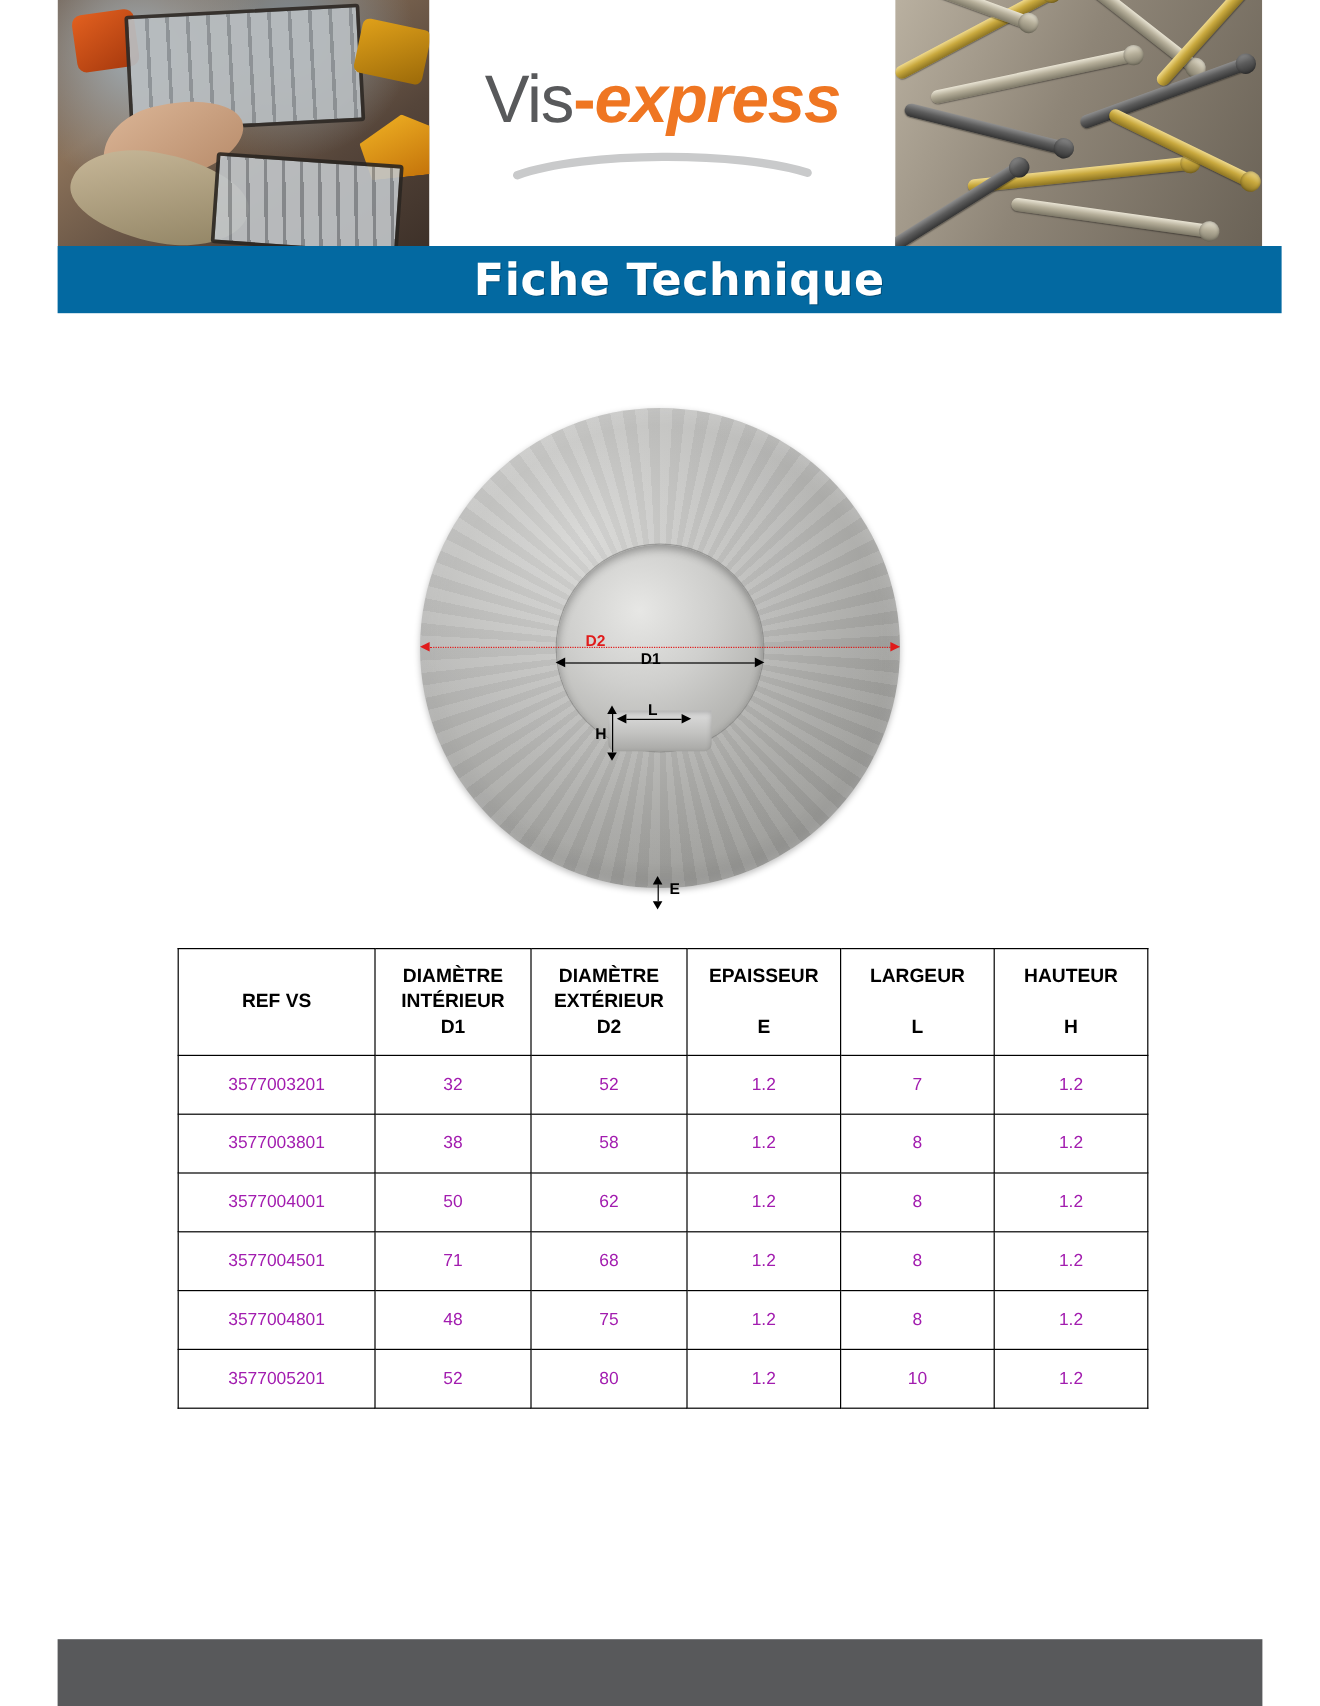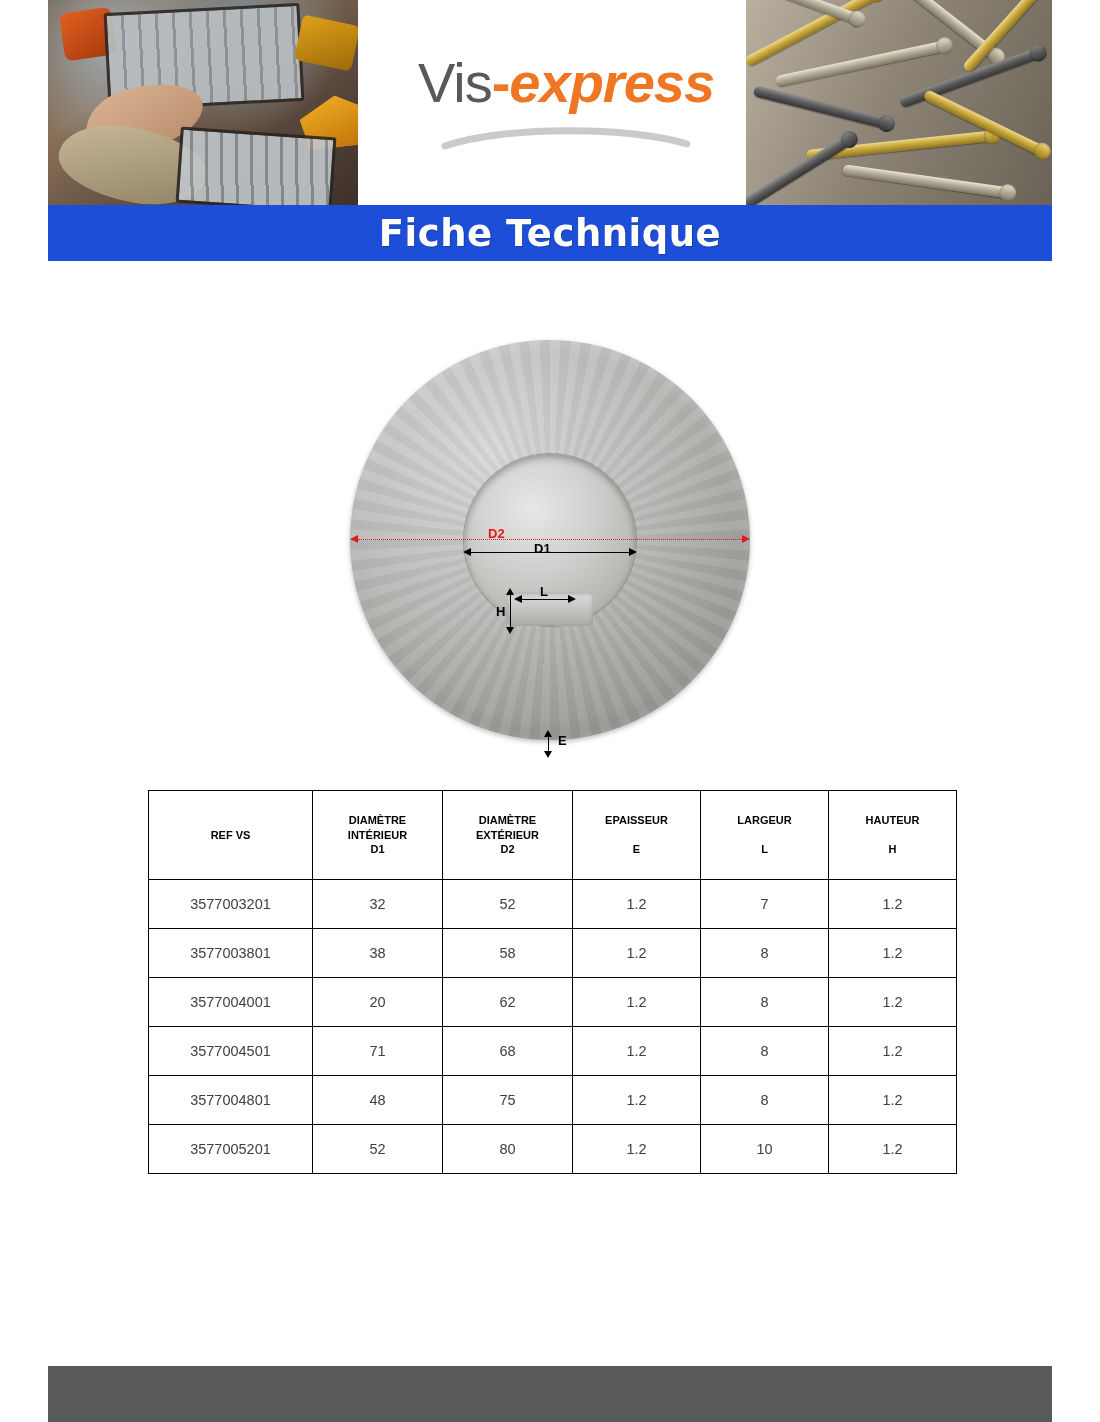--- a/index.html
+++ b/index.html
@@ -150,21 +150,21 @@
     right: -5px; top: -3px;
     width: 17px; height: 17px;
     border-radius: 50%;
     background: inherit;
     box-shadow: inset 0 0 3px rgba(0,0,0,.4);
   }
 
   
   .logo-block {
     position: absolute;
-    left: 324px; top: 0;
+    left: 310px; top: 0;
     width: 388px; height: 205px;
     display: flex;
     flex-direction: column;
     align-items: center;
     justify-content: center;
     background: #ffffff;
   }
   .logo-text {
     font-size: 56px;
     line-height: 1;
@@ -192,24 +192,25 @@
   }
   .logo-swoosh svg { display: block; }
 
   
   .banner {
     position: absolute;
     left: 48px;
     top: 205px;
     width: 1004px;
     height: 56px;
-    background: #1d4ed8;
+    background: #0369a1;
     display: flex;
     align-items: center;
     justify-content: center;
+    padding-left: 16px;
   }
   .banner-title {
     color: #ffffff;
     font-family: "DejaVu Sans", sans-serif;
     font-weight: 700;
     font-size: 37px;
     letter-spacing: .5px;
     text-shadow: 1px 1px 0 rgba(0,0,0,.25);
   }
 
@@ -338,30 +339,30 @@
     table-layout: fixed;
   }
   table.spec th, table.spec td {
     border: 1px solid #000;
     text-align: center;
     vertical-align: middle;
     font-family: "Liberation Sans", sans-serif;
   }
   table.spec th {
     height: 84px;
-    font-size: 11px;
+    font-size: 16px;
     font-weight: 700;
     line-height: 1.35;
     color: #000;
     padding: 2px 4px;
   }
   table.spec td {
     height: 46px;
     font-size: 14.5px;
-    color: #404040;
+    color: #a21caf;
   }
   table.spec td.ref {
     font-weight: 400;
   }
   table.spec td.val {
     font-weight: 400;
   }
   .col-ref { width: 164px; }
   .col-d1  { width: 130px; }
   .col-d2  { width: 130px; }
@@ -516,21 +517,21 @@
         <tr>
           <td class="ref">3577003801</td>
           <td class="val">38</td>
           <td class="val">58</td>
           <td class="val">1.2</td>
           <td class="val">8</td>
           <td class="val">1.2</td>
         </tr>
         <tr>
           <td class="ref">3577004001</td>
-          <td class="val">20</td>
+          <td class="val">50</td>
           <td class="val">62</td>
           <td class="val">1.2</td>
           <td class="val">8</td>
           <td class="val">1.2</td>
         </tr>
         <tr>
           <td class="ref">3577004501</td>
           <td class="val">71</td>
           <td class="val">68</td>
           <td class="val">1.2</td>

